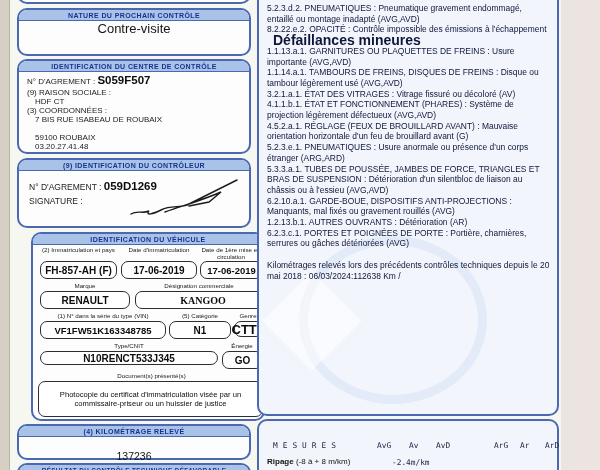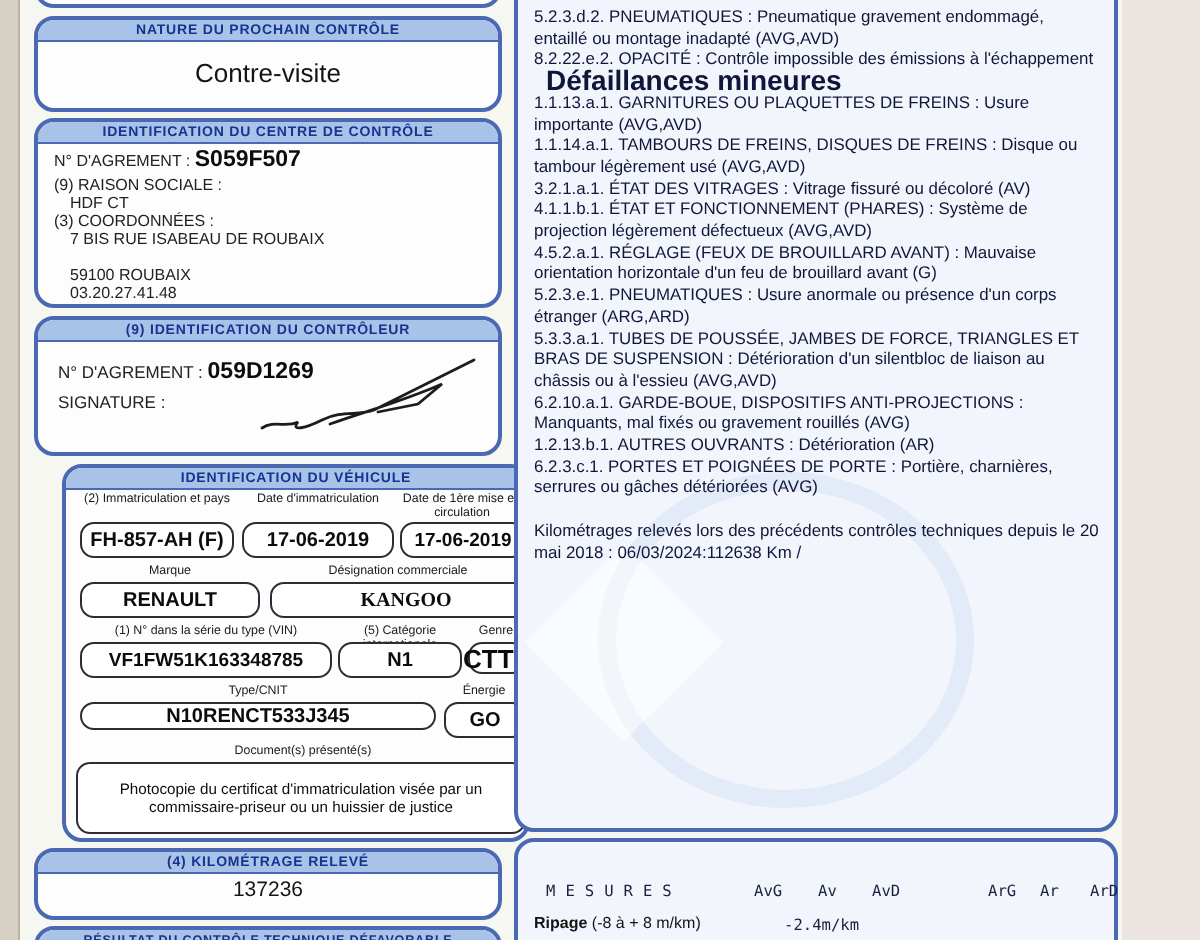--- a/index.html
+++ b/index.html
@@ -23,21 +23,21 @@
 
 <div id="screen">
 
   <div class="scan-edge-left"></div>
   <div class="scan-edge-right"></div>
 
   <div class="box" style="left:17px;top:-30px;width:234px;height:34px;"></div>
 
   <div class="box" style="left:17px;top:8px;width:234px;height:48px;">
     <div class="box-header">NATURE DU PROCHAIN CONTRÔLE</div>
-    <div style="text-align:center;font-size:13px;color:#141414;padding-top:8px;">Contre-visite</div>
+    <div style="text-align:center;font-size:13px;color:#141414;">Contre-visite</div>
   </div>
 
   <div class="box" style="left:17px;top:59px;width:234px;height:95px;">
     <div class="box-header">IDENTIFICATION DU CENTRE DE CONTRÔLE</div>
     <div style="padding:2px 6px 0 8px;">
       <div style="font-size:8px;color:#222;">
         <span>N° D'AGREMENT :</span>
         <span style="font-size:11.5px;font-weight:bold;color:#0c0c0c;">S059F507</span>
       </div>
       <div class="smalltext" style="margin-top:2px;">(9) RAISON SOCIALE :</div>
@@ -89,21 +89,21 @@
     <div class="flabel" style="left:188px;top:109px;width:42px;">Énergie</div>
     <div class="fbox" style="left:7px;top:117px;width:178px;height:14px;">N10RENCT533J345</div>
     <div class="fbox" style="left:189px;top:117px;width:41px;height:18px;">GO</div>
 
     <div class="flabel" style="left:7px;top:139px;width:223px;">Document(s) présenté(s)</div>
     <div class="fbox" style="left:5px;top:147px;width:225px;height:36px;font-weight:normal;font-size:7.6px;padding:2px 5px;">Photocopie du certificat d'immatriculation visée par un commissaire-priseur ou un huissier de justice</div>
   </div>
 
   <div class="box" style="left:17px;top:424px;width:234px;height:36px;">
     <div class="box-header">(4) KILOMÉTRAGE RELEVÉ</div>
-    <div style="text-align:center;font-size:10.5px;color:#141414;padding-top:2px;">137236</div>
+    <div style="text-align:center;font-size:10.5px;color:#141414;padding-top:13px;">137236</div>
   </div>
 
   <div class="box" style="left:17px;top:463px;width:234px;height:20px;overflow:hidden;">
     <div class="box-header" style="font-size:6.3px;">RÉSULTAT DU CONTRÔLE TECHNIQUE DÉFAVORABLE</div>
   </div>
 
   <div class="box" style="left:257px;top:-16px;width:302px;height:432px;background:#f2f6fc;">
     <div class="watermark" style="left:40px;top:250px;width:170px;height:150px;"></div>
     <div class="wm-diamond" style="left:18px;top:300px;width:70px;height:70px;"></div>
     <div style="position:relative;padding:17px 7px 0 8px;">

